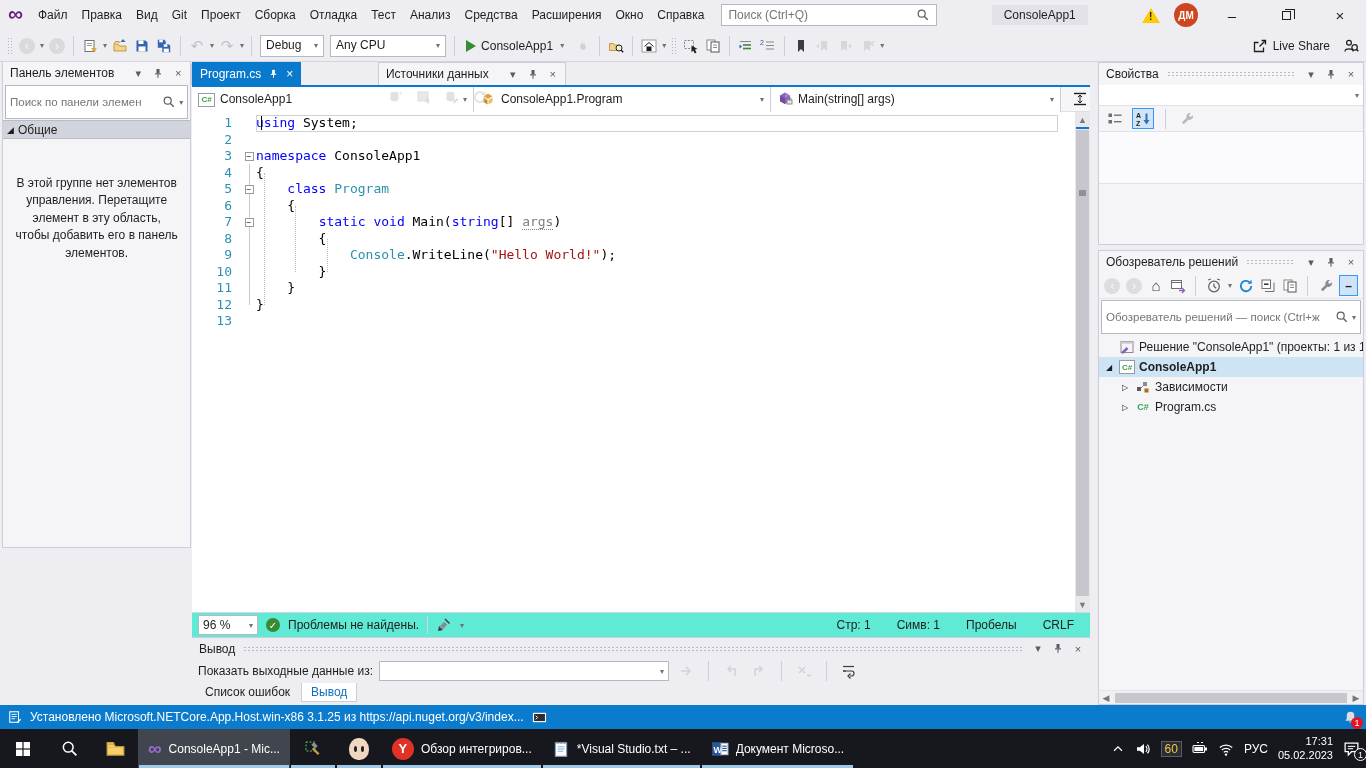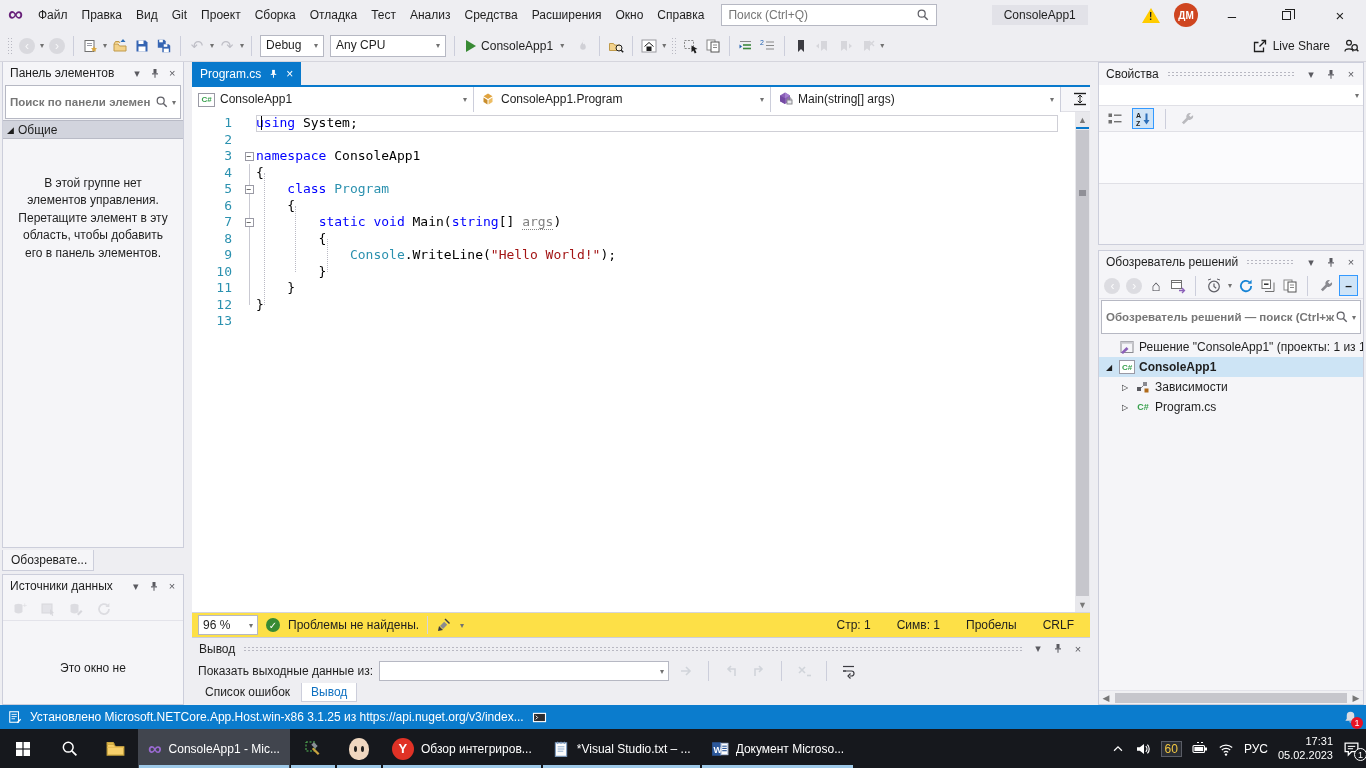--- a/index.html
+++ b/index.html
@@ -35,30 +35,30 @@
   .combo{height:22px;background:#fff;border:1px solid #b6b8c3;display:inline-flex;align-items:center;padding:0 5px;margin:0 3px;}
   .combo .cl{flex:1;overflow:hidden;white-space:nowrap;}
   .combo .ca{font-size:8px;color:#717171;margin-left:6px;}
   .runbtn{display:inline-flex;align-items:center;gap:5px;padding:0 6px;height:24px;}
   .play{width:0;height:0;border-top:6px solid transparent;border-bottom:6px solid transparent;border-left:10px solid #388a34;display:inline-block;}
   .tspacer{flex:1;}
   .tlabel{display:inline-flex;align-items:center;gap:5px;margin-right:10px;}
 
   
   .main{flex:1;display:flex;min-height:0;}
-  .leftcol{width:184px;flex:0 0 auto;display:flex;flex-direction:column;background:#eeeef2;padding-left:2px;}
+  .leftcol{width:184px;flex:0 0 auto;display:flex;background:#eeeef2;padding-left:2px;}
   .centercol{flex:1;display:flex;flex-direction:column;min-width:0;padding:0 8px;}
   .rightcol{width:268px;flex:0 0 auto;display:flex;flex-direction:column;background:#eeeef2;padding-right:2px;}
 
   
   .panel-h{height:22px;display:flex;align-items:center;padding:0 4px 0 7px;gap:4px;}
   .panel-h .pt{white-space:nowrap;}
   .pgrip{flex:1;height:6px;margin:0 4px;background-image:radial-gradient(#b8b8c2 .9px,transparent 1px);background-size:4px 3px;background-position:0 0;}
   .ph-ico{width:16px;height:16px;display:inline-flex;align-items:center;justify-content:center;color:#5a5a60;font-size:11px;}
-  .searchrow{height:22px;background:#fff;border:1px solid #b6b8c3;margin:1px 2px;display:flex;align-items:center;padding:16px 4px;color:#767676;font-weight:bold;}
+  .searchrow{height:22px;background:#fff;border:1px solid #b6b8c3;margin:1px 2px;display:flex;align-items:center;padding:16px 4px;color:#767676;}
   .searchrow .ph{flex:1;overflow:hidden;white-space:nowrap;font-size:11.5px;}
 
   .toolbox{height:486px;display:flex;flex-direction:column;background:#f5f5f8;border:1px solid #cccedb;border-top:none;}
   .grouphdr{height:19px;background:#d2d4dd;border-top:1px solid #b9bbc6;border-bottom:1px solid #b9bbc6;display:flex;align-items:center;padding:0 4px;gap:4px;font-weight:bold;font-weight:normal;}
   .grouphdr .tri{font-size:9px;}
   .tbx-empty{margin-top:36px;padding:0 12px;text-align:center;line-height:1.45;}
   .wtabs{height:26px;display:flex;align-items:flex-start;padding-top:2px;gap:2px;}
   .wtab{padding:3px 8px;white-space:nowrap;overflow:hidden;}
   .wtab.on{background:#f5f5f8;border:1px solid #cccedb;border-top:none;color:#1e1e1e;}
   .wtab.off{color:#1769ab;margin-top:44px;}
@@ -86,21 +86,21 @@
   .caret{position:absolute;left:5px;top:1px;width:1px;height:14px;background:#000;}
   .c-kw{color:#0000ff;} .c-ty{color:#2b91af;} .c-pl{color:#000;} .c-st{color:#a31515;}
   .c-pa{color:#808080;border-bottom:1px dotted #808080;}
   .fold-vline{position:absolute;width:0;border-left:1px solid #c9c9d2;left:57px;z-index:1;}
   .iguide{position:absolute;width:0;border-left:1px dotted #b9b9c4;z-index:1;}
   .vscroll{width:15px;flex:0 0 auto;background:#e8e8ec;display:flex;flex-direction:column;align-items:center;position:relative;}
   .vscroll .arr{height:15px;width:15px;display:flex;align-items:center;justify-content:center;color:#787878;font-size:9px;}
   .vs-top{position:absolute;top:15px;left:1px;right:1px;height:2px;background:#0879cc;}
   .vs-thumb{position:absolute;top:18px;bottom:16px;left:1px;right:1px;background:#c6c6cc;}
   .vs-mark{position:absolute;top:78px;left:4px;width:7px;height:6px;background:#8f8f96;}
-  .healthbar{height:25px;background:#fde047;border-top:1px solid #d5d5dd;display:flex;align-items:center;padding:0 6px;gap:8px;}
+  .healthbar{height:25px;background:#5eead4;border-top:1px solid #d5d5dd;display:flex;align-items:center;padding:0 6px;gap:8px;}
   .zoomcombo{width:60px;height:20px;background:#fff;border:1px solid #b6b8c3;display:flex;align-items:center;padding:0 4px;}
   .zoomcombo .ca{margin-left:auto;font-size:8px;color:#717171;}
   .okc{width:14px;height:14px;border-radius:50%;background:#388a34;color:#fff;font-size:10px;display:inline-flex;align-items:center;justify-content:center;}
   .hsep{width:1px;height:18px;background:#d5d5dd;}
   .hright{margin-left:auto;display:flex;gap:26px;padding-right:10px;}
 
   
   .output{height:68px;background:#eeeef2;border-top:1px solid #cccedb;display:flex;flex-direction:column;}
   .out-controls{height:24px;display:flex;align-items:center;gap:6px;padding:0 6px;}
   .out-combo{width:290px;height:20px;background:#fff;border:1px solid #b6b8c3;display:flex;align-items:center;padding:0 4px;}

